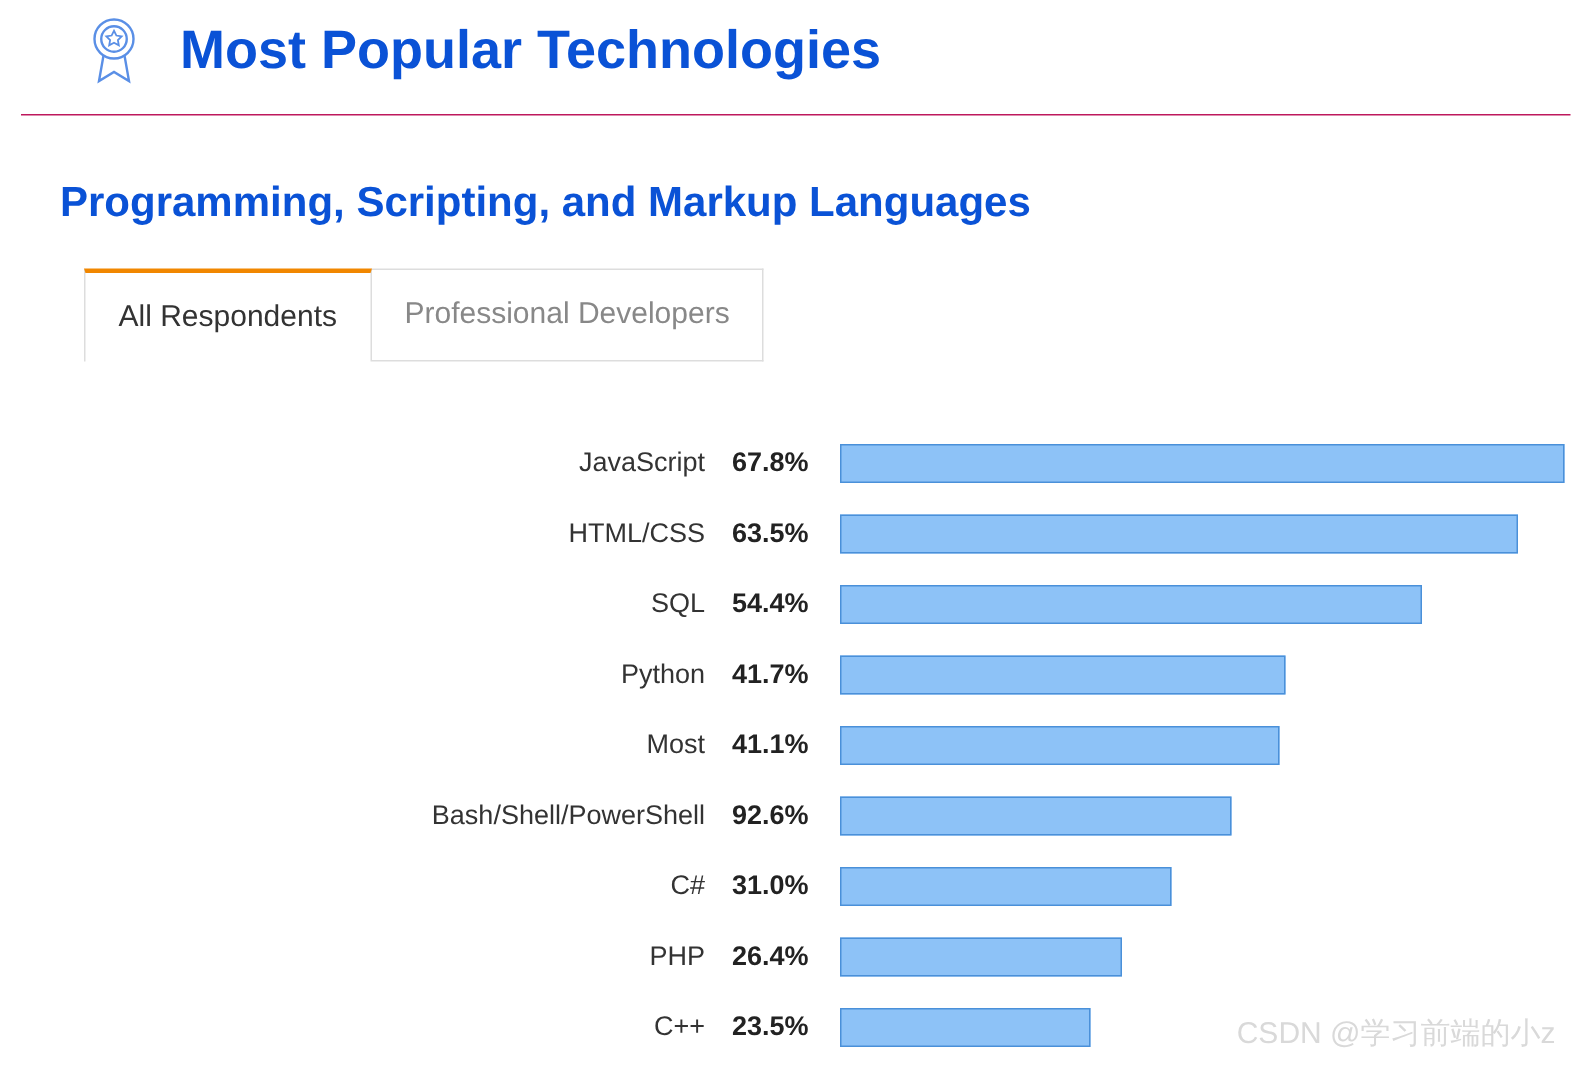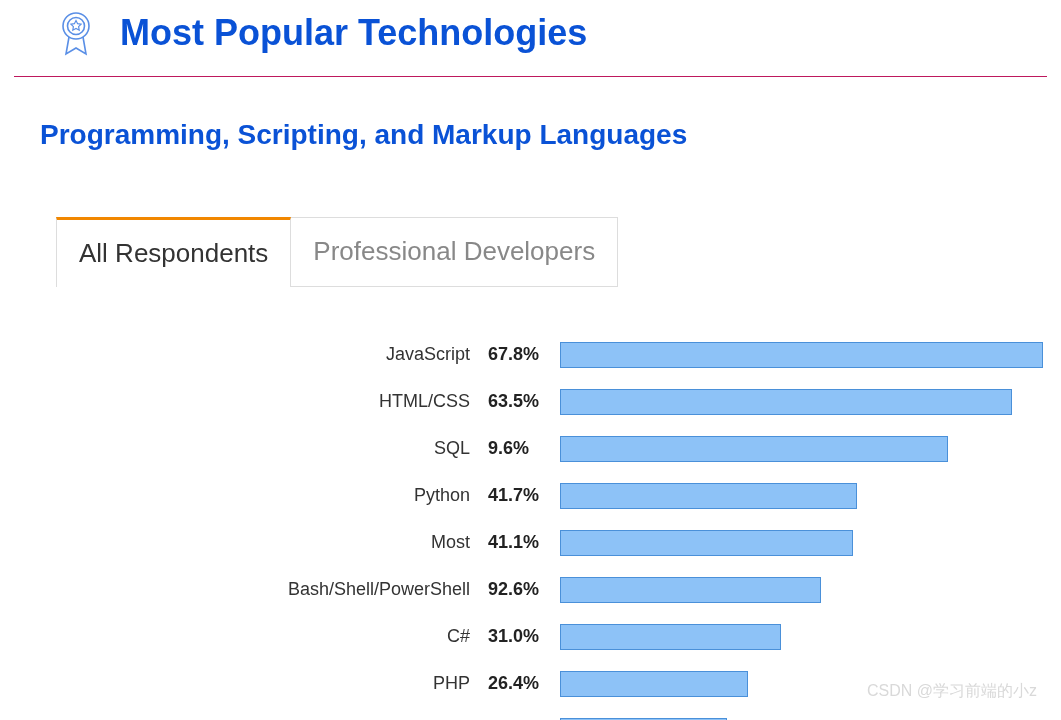--- a/index.html
+++ b/index.html
@@ -34,25 +34,24 @@
       font-weight: 700;
       color: #0a52d6;
       padding: 42px 56px 28px 40px;
     }
     .tabs {
       display: flex;
       margin-left: 56px;
     }
     .tab {
       padding: 18px 22px;
-      font-size: 26px;
+      font-size: 20px;
       color: #333;
       border: 1px solid transparent;
       cursor: pointer;
-      margin-top: 38px;
     }
     .tab.active {
       border: 1px solid #ddd;
       border-top: 3px solid #f18700;
       border-bottom: none;
       color: #333;
       font-weight: 400;
     }
     .tab.inactive {
       color: #888;
@@ -90,21 +89,21 @@
     .bar {
       height: 26px;
       background: #8dc2f7;
       border: 1px solid #4a90d9;
     }
     .watermark {
       position: absolute;
       right: 24px;
       bottom: 18px;
       color: #d9d9d9;
-      font-size: 16px;
+      font-size: 20px;
       pointer-events: none;
     }
   </style>
 </head>
 <body>
 
 <div class="header-row">
   <span class="ribbon-icon">
     <svg viewBox="0 0 40 48" fill="none" stroke="#5a8fe6" stroke-width="1.6">
       <circle cx="20" cy="16" r="13"></circle>
@@ -133,21 +132,21 @@
   </div>
   <div class="bar-row">
     <div class="bar-label">HTML/CSS</div>
     <div class="bar-pct">63.5%</div>
     <div class="bar-track">
         <div class="bar" style="width:93.66%"></div>
       </div>
   </div>
   <div class="bar-row">
     <div class="bar-label">SQL</div>
-    <div class="bar-pct">9.6%</div>
+    <div class="bar-pct">54.4%</div>
     <div class="bar-track">
         <div class="bar" style="width:80.24%"></div>
       </div>
   </div>
   <div class="bar-row">
     <div class="bar-label">Python</div>
     <div class="bar-pct">41.7%</div>
     <div class="bar-track">
         <div class="bar" style="width:61.50%"></div>
       </div>

